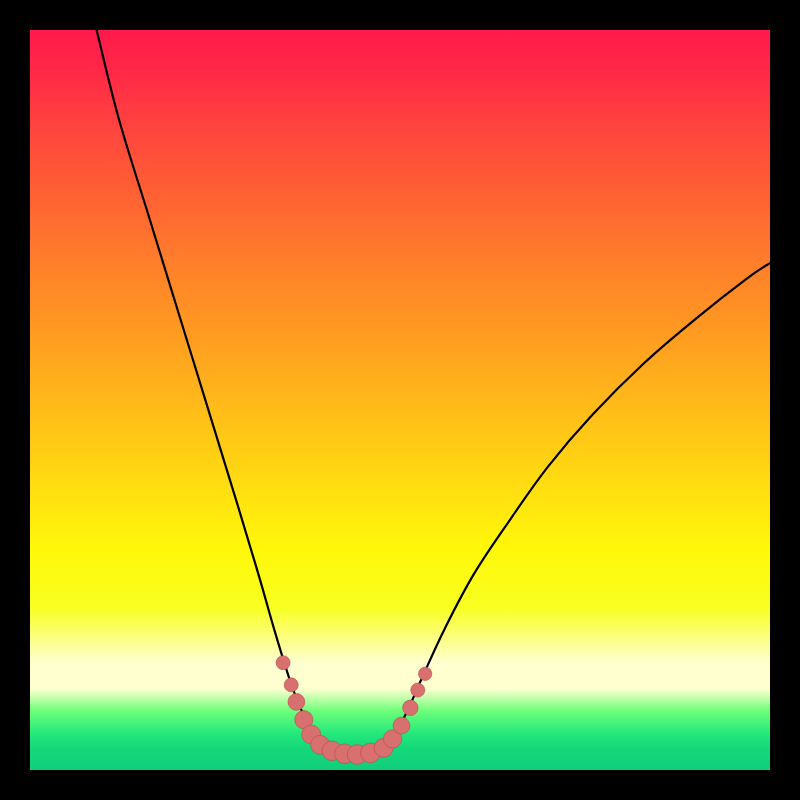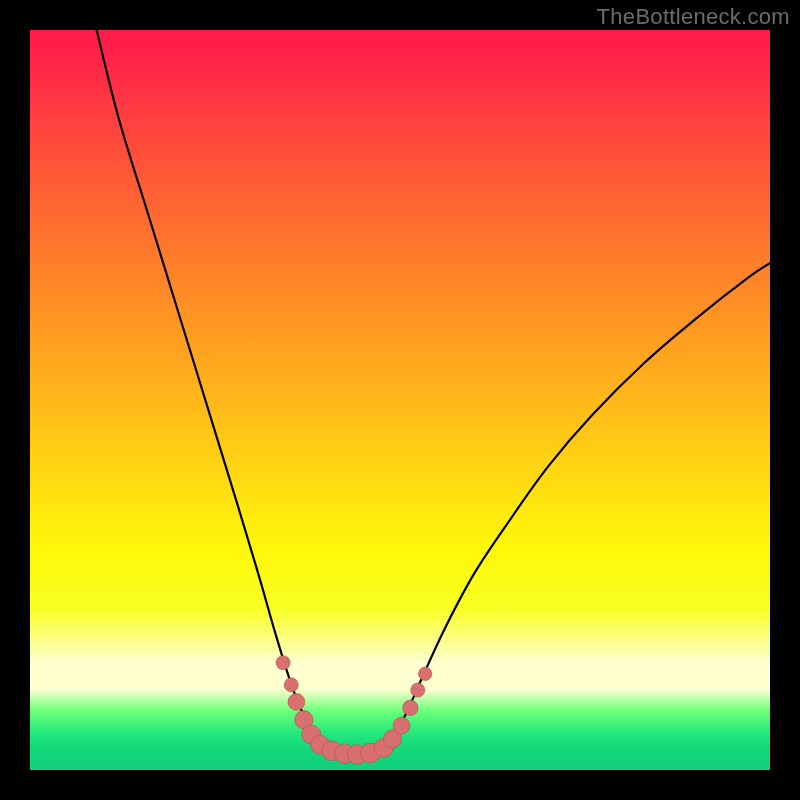--- a/index.html
+++ b/index.html
@@ -48,21 +48,20 @@
   svg.curve {
     position: absolute;
     top: 0; left: 0;
     width: 740px; height: 740px;
   }
 </style>
 </head>
 <body>
 
 <div class="frame">
-  <div class="watermark">TheBottleneck.com</div>
   <div class="plot-area">
     <svg class="curve" viewBox="0 0 740 740">
       <path id="curve-path" fill="none" stroke="#000000" stroke-width="2.2" stroke-linecap="round" d="M 66.6 0 C 70.59599999999999 15.983999999999991, 79.476 55.49999999999996, 88.8 88.79999999999995 C 98.124 122.09999999999995, 107.744 150.368, 118.4 185 C 129.056 219.632, 137.344 246.56799999999998, 148 281.2 C 158.656 315.832, 166.944 342.76800000000003, 177.6 377.40000000000003 C 188.256 412.03200000000004, 197.876 442.96400000000006, 207.20000000000002 473.6 C 216.52400000000003 504.236, 222.74 524.956, 229.4 547.6 C 236.06 570.244, 238.872 581.418, 244.20000000000002 599.4 C 249.52800000000002 617.382, 254.33800000000002 633.514, 259 647.5 C 263.662 661.486, 266.104 667.7760000000001, 270.09999999999997 677.1 C 274.09599999999995 686.424, 276.538 691.9739999999999, 281.2 699.3 C 285.86199999999997 706.626, 290.67199999999997 713.4043999999999, 296 717.8 C 301.32800000000003 722.1956, 305.472 722.388, 310.8 723.72 C 316.12800000000004 725.052, 320.272 725.2, 325.6 725.2 C 330.92800000000005 725.2, 335.07200000000006 725.3184, 340.40000000000003 723.72 C 345.728 722.1216000000001, 350.538 720.316, 355.2 716.32 C 359.86199999999997 712.3240000000001, 362.30400000000003 707.9136, 366.3 701.52 C 370.296 695.1264, 372.73800000000006 690.5236, 377.40000000000003 680.8 C 382.062 671.0763999999999, 385.54 662.152, 392.20000000000005 647.5 C 398.86000000000007 632.848, 405.076 618.048, 414.40000000000003 599.4 C 423.72400000000005 580.752, 432.012 563.88, 444 543.9 C 455.988 523.92, 467.68 507.71399999999994, 481 488.4 C 494.32 469.086, 503.348 455.248, 518 436.6 C 532.652 417.95200000000006, 545.084 403.44800000000004, 562.4 384.8 C 579.716 366.152, 595.5519999999999 350.3159999999999, 614.1999999999999 332.99999999999994 C 632.848 315.68399999999997, 647.352 303.918, 666 288.6 C 684.648 273.28200000000004, 704.4799999999999 257.89, 717.8 247.89999999999998 C 731.12 237.90999999999997, 736.004 235.76399999999998, 740 233.09999999999997"></path>
       <g id="markers">
           <circle cx="253.08" cy="632.7" r="7.03" fill="#d87070" stroke="#b84a4a" stroke-width="0.6"></circle>
           <circle cx="261.21999999999997" cy="654.9" r="7.03" fill="#d87070" stroke="#b84a4a" stroke-width="0.6"></circle>
           <circle cx="266.4" cy="671.92" r="8.436" fill="#d87070" stroke="#b84a4a" stroke-width="0.6"></circle>
           <circle cx="273.8" cy="689.68" r="9.139000000000001" fill="#d87070" stroke="#b84a4a" stroke-width="0.6"></circle>
           <circle cx="281.2" cy="704.48" r="9.4905" fill="#d87070" stroke="#b84a4a" stroke-width="0.6"></circle>
           <circle cx="290.08" cy="714.84" r="9.4905" fill="#d87070" stroke="#b84a4a" stroke-width="0.6"></circle>

